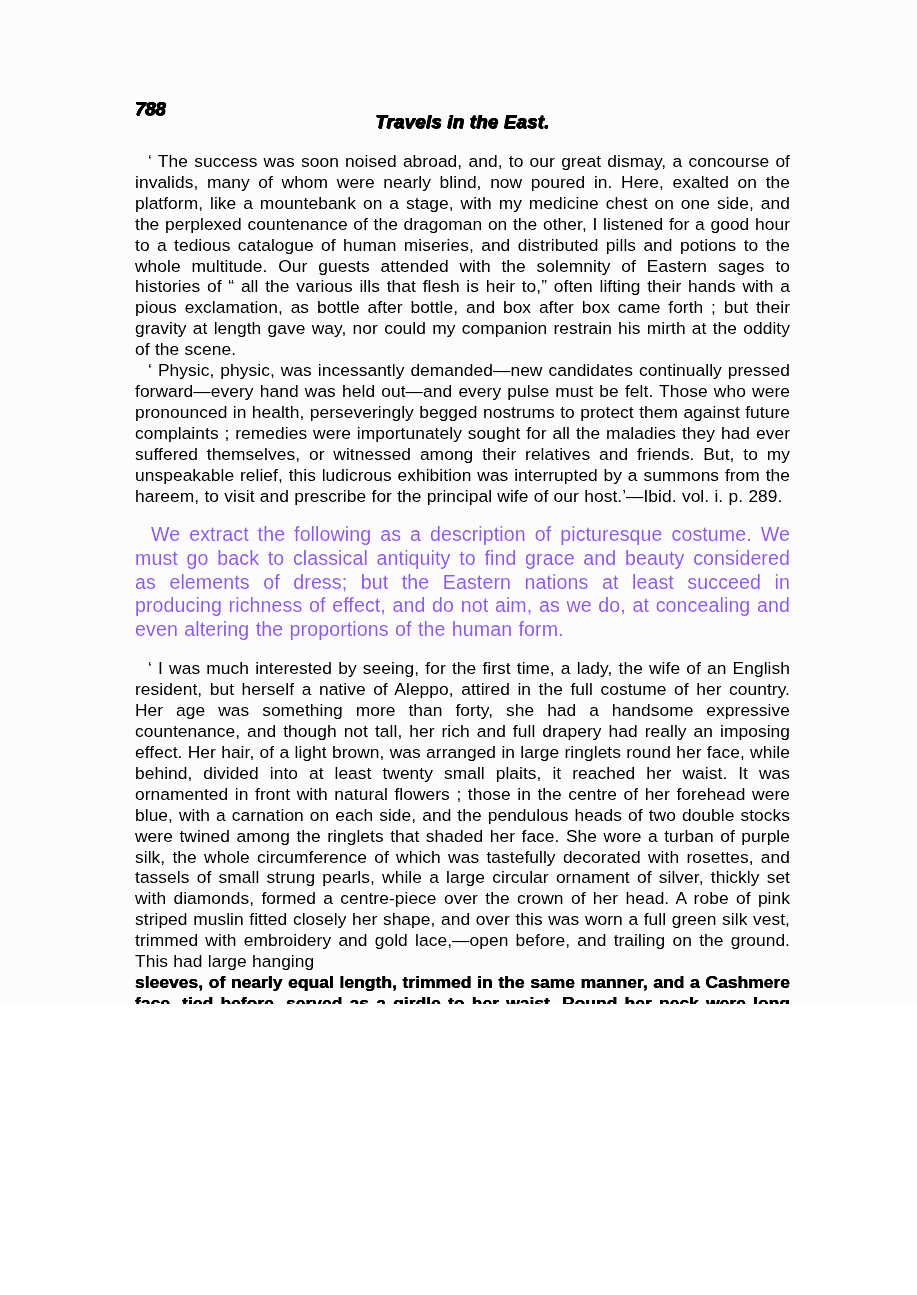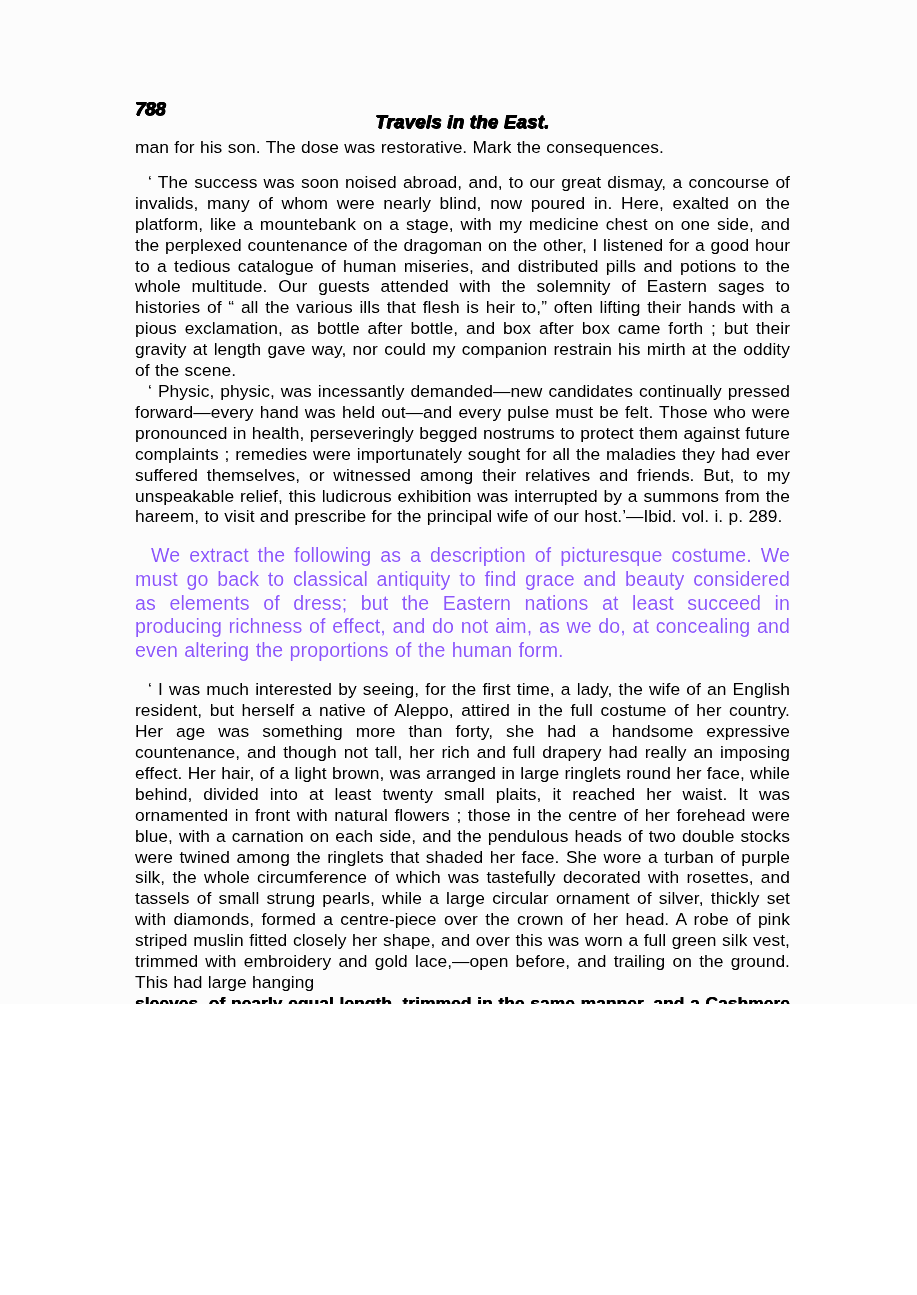--- a/index.html
+++ b/index.html
@@ -118,21 +118,20 @@
 
 <div class="page scan">
 
   <div class="header">
     <span class="folio">788</span>
     <span class="runhead">Travels in the East.</span>
   </div>
 
   <div class="body">
 
-    <p class="small ink-mid">man for his son. The dose was restorative. Mark the consequences.</p>
 
     <p class="small indent-sm gap-sm ink-mid">‘ The success was soon noised abroad, and, to our great dismay, a concourse of invalids, many of whom were nearly blind, now poured in. Here, exalted on the platform, like a mountebank on a stage, with my medicine chest on one side, and the perplexed countenance of the dragoman on the other, I listened for a good hour to a tedious catalogue of human miseries, and distributed pills and potions to the whole multitude. Our guests attended with the solemnity of Eastern sages to histories of “ all the various ills that flesh is heir to,” often lifting their hands with a pious exclamation, as bottle after bottle, and box after box came forth ; but their gravity at length gave way, nor could my companion restrain his mirth at the oddity of the scene.</p>
 
     <p class="small indent-sm ink-mid">‘ Physic, physic, was incessantly demanded—new candidates continually pressed forward—every hand was held out—and every pulse must be felt. Those who were pronounced in health, perseveringly begged nostrums to protect them against future complaints ; remedies were importunately sought for all the maladies they had ever suffered themselves, or witnessed among their relatives and friends. But, to my unspeakable relief, this ludicrous exhibition was interrupted by a summons from the hareem, to visit and prescribe for the principal wife of our host.’—Ibid. vol. i. p. 289.</p>
 
     <p class="large indent gap-lg ink-light">We extract the following as a description of picturesque costume. We must go back to classical antiquity to find grace and beauty considered as elements of dress; but the Eastern nations at least succeed in producing richness of effect, and do not aim, as we do, at concealing and even altering the proportions of the human form.</p>
 
     <p class="small indent-sm gap-lg ink-mid">‘ I was much interested by seeing, for the first time, a lady, the wife of an English resident, but herself a native of Aleppo, attired in the full costume of her country. Her age was something more than forty, she had a handsome expressive countenance, and though not tall, her rich and full drapery had really an imposing effect. Her hair, of a light brown, was arranged in large ringlets round her face, while behind, divided into at least twenty small plaits, it reached her waist. It was ornamented in front with natural flowers ; those in the centre of her forehead were blue, with a carnation on each side, and the pendulous heads of two double stocks were twined among the ringlets that shaded her face. She wore a turban of purple silk, the whole circumference of which was tastefully decorated with rosettes, and tassels of small strung pearls, while a large circular ornament of silver, thickly set with diamonds, formed a centre-piece over the crown of her head. A robe of pink striped muslin fitted closely her shape, and over this was worn a full green silk vest, trimmed with embroidery and gold lace,—open before, and trailing on the ground. This had large hanging</p>
 
     <p class="small ink-heavy">sleeves, of nearly equal length, trimmed in the same manner, and a Cashmere face, tied before, served as a girdle to her waist. Round her neck were long strings of pearls and gold chains, and in her bosom a fine antique cameo mounted as a brooch. Her slippers were of</p>

